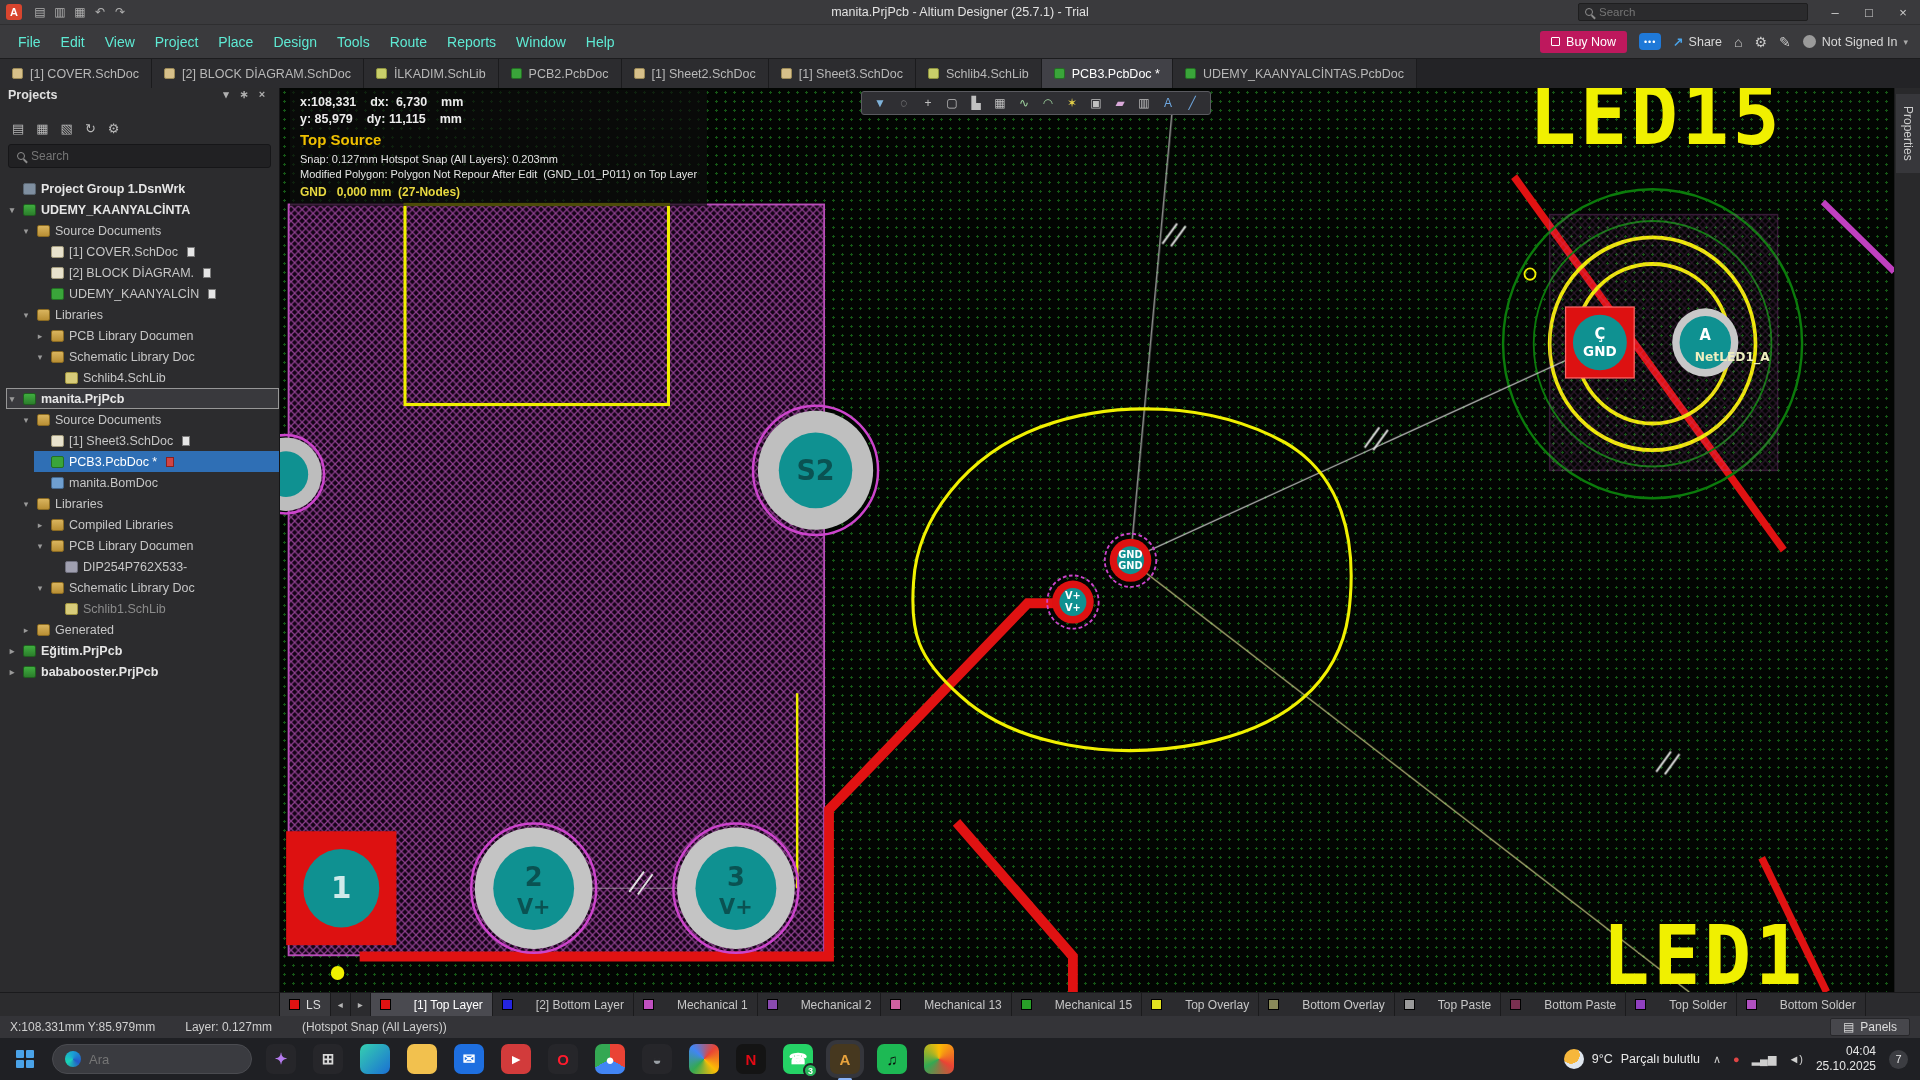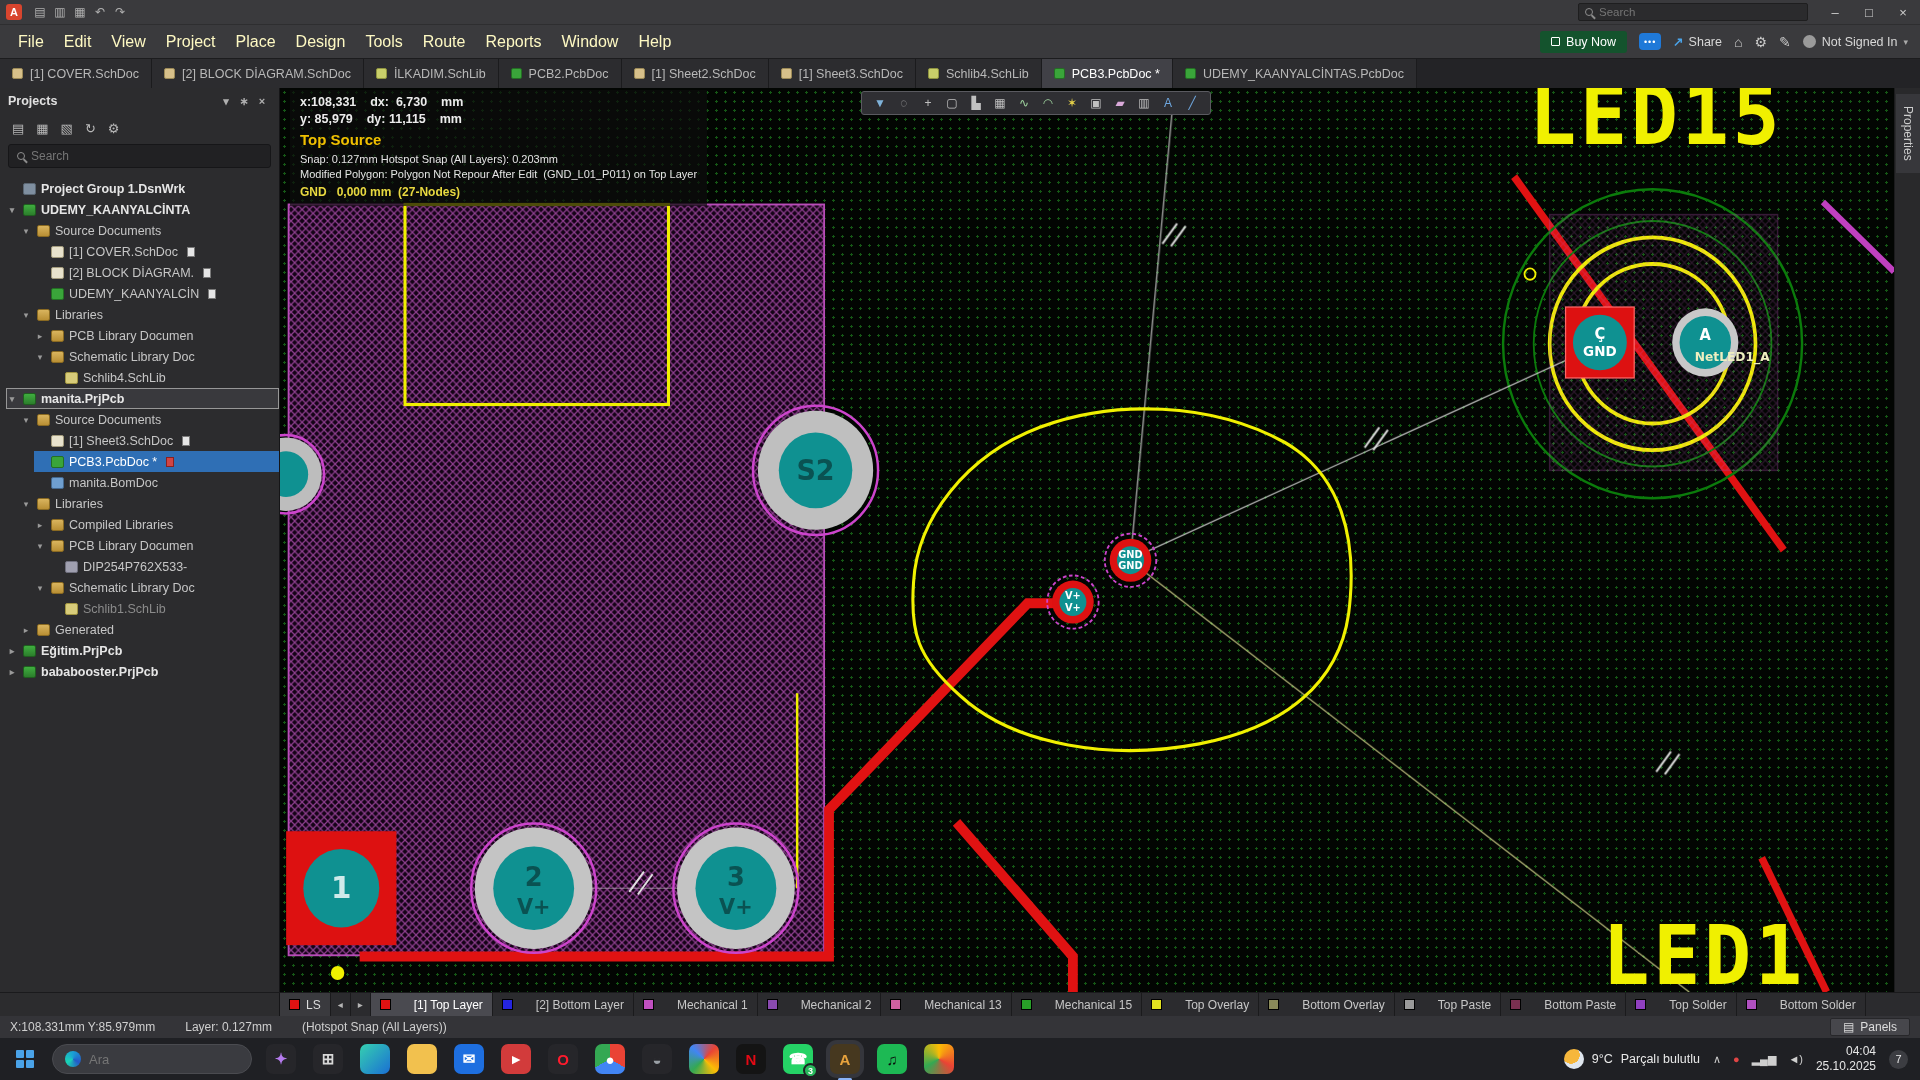--- a/index.html
+++ b/index.html
@@ -14,23 +14,23 @@
   .tb-title{position:absolute;left:0;right:0;text-align:center;color:#e2e2e2;font-size:12.5px;pointer-events:none}
   .tb-right{margin-left:auto;display:flex;align-items:center;z-index:1}
   .tb-search{width:230px;height:18px;background:#2b2b2d;border:1px solid #1e1e1f;border-radius:2px;display:flex;align-items:center;gap:6px;padding:0 6px;margin-right:10px}
   .mag{width:8px;height:8px;border:1.5px solid #8d8d8d;border-radius:50%;position:relative;flex:none}
   .mag::after{content:"";position:absolute;width:5px;height:1.5px;background:#8d8d8d;right:-4px;bottom:-2px;transform:rotate(45deg)}
   .tb-search input{background:none;border:none;outline:none;color:#bbb;font-size:11.5px;width:100%;font-family:inherit}
   .winbtn{width:34px;height:24px;display:flex;align-items:center;justify-content:center;color:#cfcfcf;font-size:13px}
 
   
   .menubar{height:34px;background:#3a3a3d;border-top:1px solid #2e2e30;display:flex;align-items:center;padding:0 8px;flex:none}
-  .menu-item{padding:0 10px;font-size:16px;color:#fef9c3;height:100%;display:flex;align-items:center}
+  .menu-item{padding:0 10px;font-size:14px;color:#5eead4;height:100%;display:flex;align-items:center}
   .mb-right{margin-left:auto;display:flex;align-items:center;gap:12px}
-  .buy{height:22px;background:#14532d;color:#fff;border-radius:3px;display:flex;align-items:center;gap:6px;padding:0 11px;font-size:12.5px}
+  .buy{height:22px;background:#be185d;color:#fff;border-radius:3px;display:flex;align-items:center;gap:6px;padding:0 11px;font-size:12.5px}
   .bag{width:9px;height:9px;border:1.5px solid #fff;border-radius:1px}
   .chat{width:22px;height:17px;background:#1f79d8;border-radius:4px;color:#fff;font-size:9px;display:flex;align-items:center;justify-content:center;letter-spacing:1px}
   .share{display:flex;align-items:center;gap:5px;color:#d8d8d8;font-size:12.5px}
   .share .arr{color:#4aa3e8;font-weight:bold}
   .mb-ic{color:#c9c9c9;font-size:14px}
   .signin{display:flex;align-items:center;gap:6px;color:#d8d8d8;font-size:12.5px;padding-right:4px}
   .usr{width:13px;height:13px;border-radius:50%;background:#9a9a9a}
   .caret{font-size:9px;color:#aaa}
 
   
@@ -39,21 +39,21 @@
   .doc-tab.active{background:#414147;color:#fff}
   .tab-icon{width:11px;height:11px;border-radius:2px;flex:none}
   .tab-icon.sch{background:#d7c08a;border:1px solid #9c8a57}
   .tab-icon.pcb{background:#3aa53a;border:1px solid #246e24}
   .tab-icon.lib{background:#c9cf6a;border:1px solid #8f9440}
 
   
   .main{flex:1;display:flex;min-height:0}
 
   .projects{width:280px;background:#2c2c2e;border-right:1px solid #151517;display:flex;flex-direction:column;flex:none}
-  .prj-head{height:26px;display:flex;align-items:center;padding:0 8px;font-weight:bold;color:#e0e0e0;font-size:12.5px;flex:none}
+  .prj-head{height:26px;display:flex;padding:0 8px;font-weight:bold;color:#e0e0e0;font-size:12.5px;flex:none}
   .prj-head .sp{flex:1}
   .ph-ic{width:18px;text-align:center;color:#b0b0b0;font-size:11px}
   .prj-tools{height:28px;display:flex;align-items:center;gap:12px;padding:0 12px;flex:none}
   .pt-ic{color:#b8b8b8;font-size:13px}
   .prj-search{margin:2px 8px 8px;height:24px;background:#212123;border:1px solid #161618;border-radius:3px;display:flex;align-items:center;gap:6px;padding:0 8px;flex:none}
   .prj-search input{background:none;border:none;outline:none;color:#aaa;font-size:12px;width:100%;font-family:inherit}
   .tree{flex:1;overflow:hidden;padding-top:2px}
   .tree-row{height:21px;display:flex;align-items:center;gap:5px;font-size:12.5px;color:#c6c6c6;padding-right:6px}
   .tree-row .expander{width:12px;text-align:center;color:#9a9a9a;font-size:9px;flex:none}
   .ticon{width:13px;height:12px;border-radius:2px;flex:none}
@@ -136,20 +136,21 @@
 
   <div class="titlebar">
     <div class="logo">A</div>
     <div id="tb-tools" style="display:flex">
         <span class="tb-tool">▤</span>
         <span class="tb-tool">▥</span>
         <span class="tb-tool">▦</span>
         <span class="tb-tool">↶</span>
         <span class="tb-tool">↷</span>
       </div>
+    <div class="tb-title">manita.PrjPcb - Altium Designer (25.7.1) - Trial</div>
     <div class="tb-right">
       <div class="tb-search">
         <span class="mag"></span>
         <input placeholder="Search" style="">
       </div>
       <div class="winbtn">–</div>
       <div class="winbtn">□</div>
       <div class="winbtn">×</div>
     </div>
   </div>

